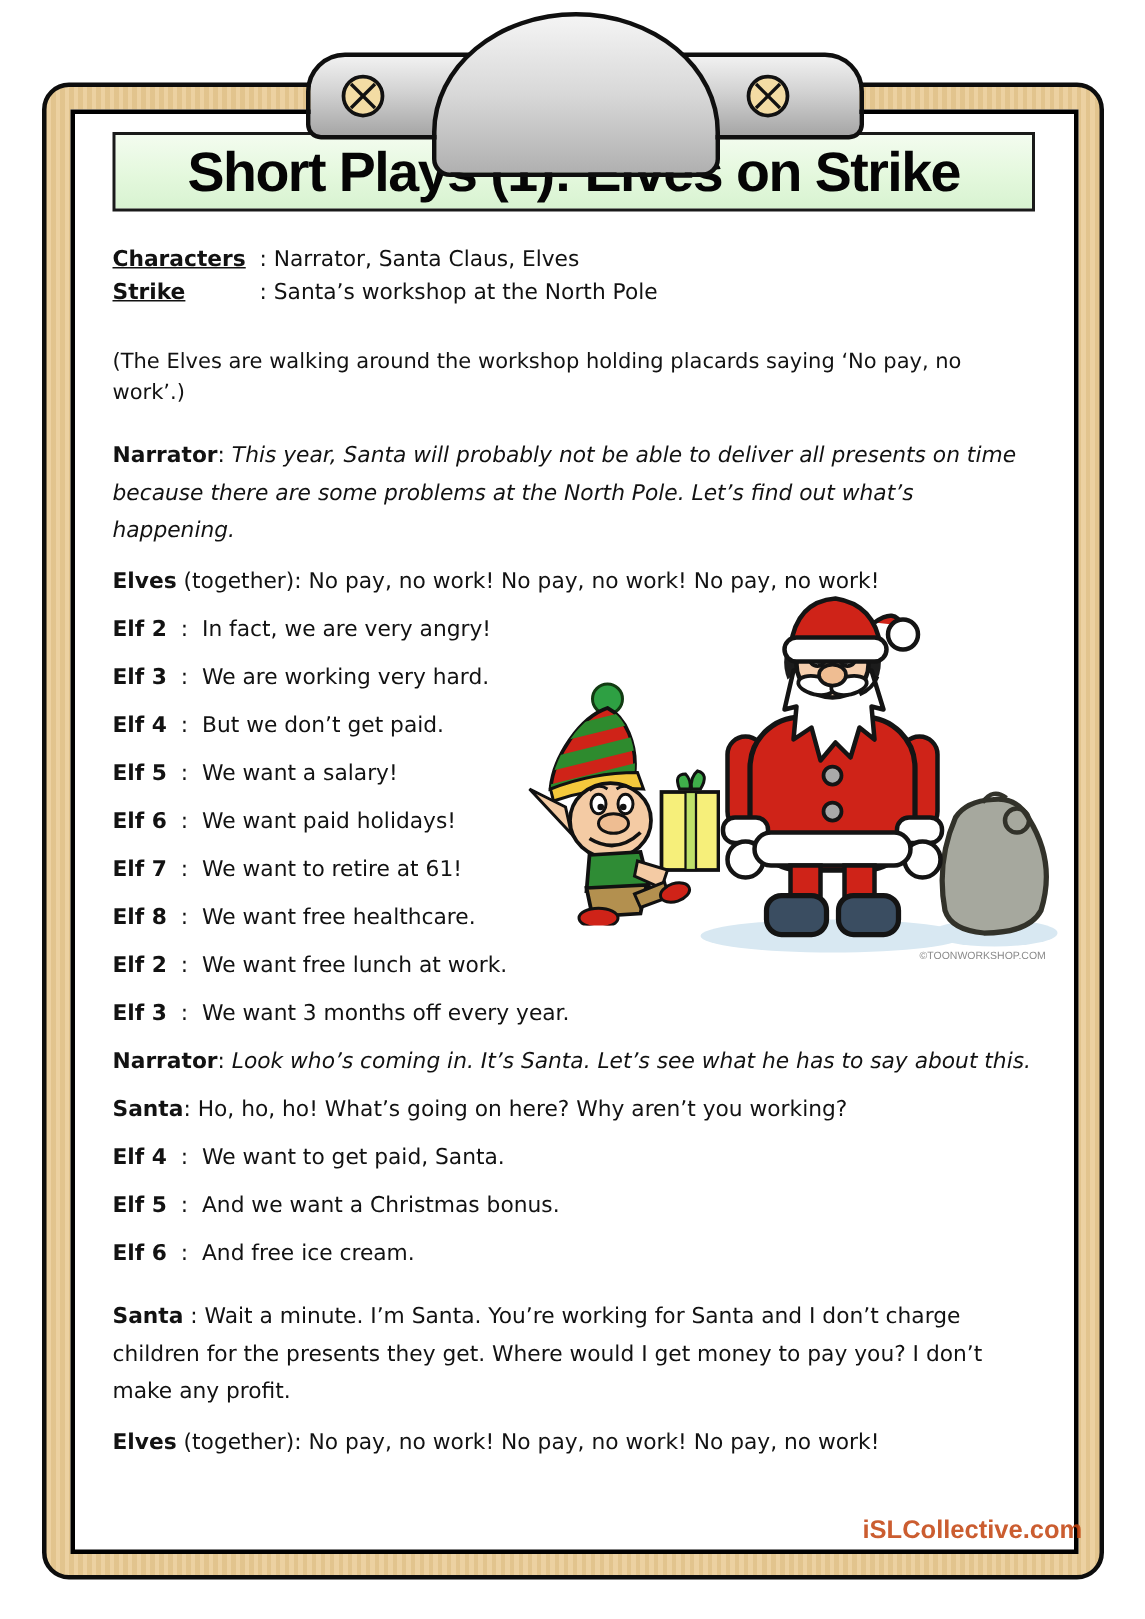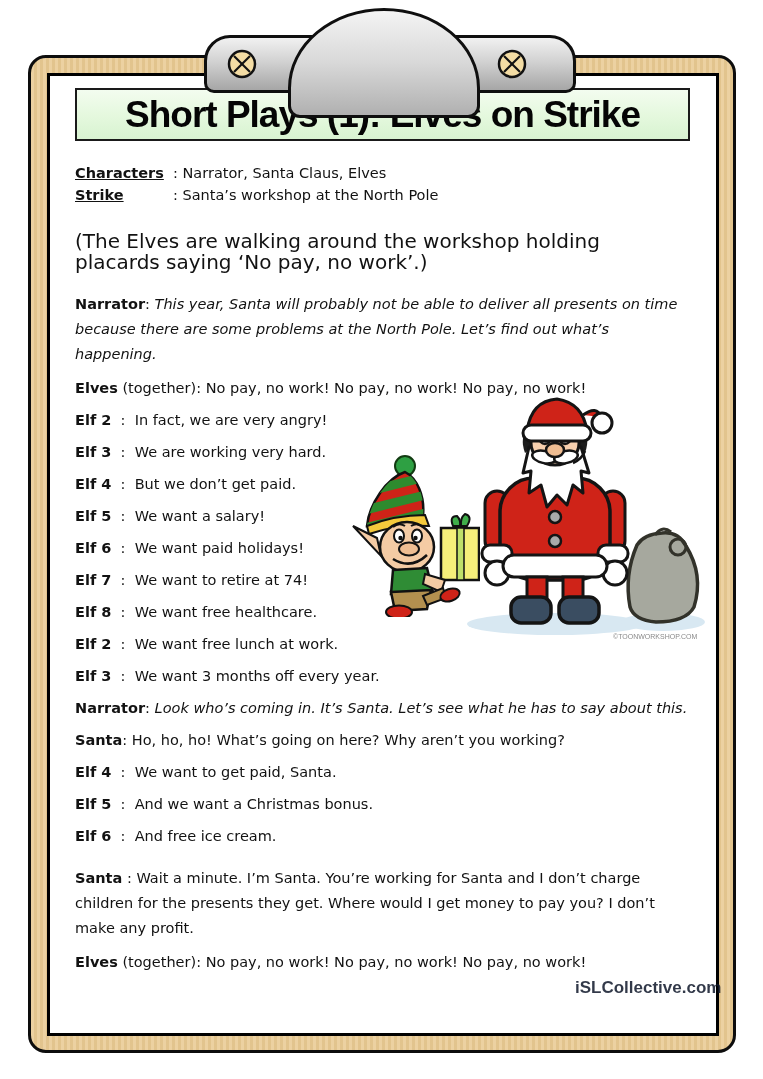--- a/index.html
+++ b/index.html
@@ -46,35 +46,35 @@
     font-family:"Liberation Sans", sans-serif;
     font-size:37px; font-weight:bold; letter-spacing:-1px; color:#050505;
     white-space:nowrap;
   }
   
   .info { margin-top:21px; font-size:14.5px; }
   .info-row { line-height:22px; }
   .lbl { display:inline-block; width:98px; font-weight:bold; text-decoration:underline; }
   .val { white-space:pre; }
   
-  .stage { margin-top:25px; font-size:20px; line-height:21px; }
+  .stage { margin-top:25px; font-size:14px; line-height:21px; }
   .script { margin-top:0; }
   .script p.line { margin:11px 0 0; font-size:14.5px; line-height:21px; max-width:614px; }
   .script p.line.wrap { margin-top:19px; line-height:25px; }
   .spk { font-weight:bold; }
   .sep { white-space:pre; }
   .txt.it { font-style:italic; }
   
   .elf-art   { position:absolute; left:295px; top:376px; width:135px; height:165px; }
   .santa-art { position:absolute; left:395px; top:317px; width:268px; height:252px; }
   
   .watermark {
-    position:absolute; left:575px; top:978px; z-index:10;
+    position:absolute; left:575px; top:1010px; z-index:10;
     font-family:"Liberation Sans", sans-serif;
-    font-size:17px; font-weight:bold; color:#0f172a; opacity:.85;
+    font-size:17px; font-weight:bold; color:#c2410c; opacity:.85;
   }
 </style>
 </head>
 <body>
 
 <div class="page">
 
   <div class="board"></div>
 
   <div class="paper">
@@ -103,21 +103,21 @@
   <p class="line"><span class="spk">Elf 2</span><span class="sep">  :  </span><span class="txt">In fact, we are very angry!</span></p>
 
   <p class="line"><span class="spk">Elf 3</span><span class="sep">  :  </span><span class="txt">We are working very hard.</span></p>
 
   <p class="line"><span class="spk">Elf 4</span><span class="sep">  :  </span><span class="txt">But we don’t get paid.</span></p>
 
   <p class="line"><span class="spk">Elf 5</span><span class="sep">  :  </span><span class="txt">We want a salary!</span></p>
 
   <p class="line"><span class="spk">Elf 6</span><span class="sep">  :  </span><span class="txt">We want paid holidays!</span></p>
 
-  <p class="line"><span class="spk">Elf 7</span><span class="sep">  :  </span><span class="txt">We want to retire at 74!</span></p>
+  <p class="line"><span class="spk">Elf 7</span><span class="sep">  :  </span><span class="txt">We want to retire at 61!</span></p>
 
   <p class="line"><span class="spk">Elf 8</span><span class="sep">  :  </span><span class="txt">We want free healthcare.</span></p>
 
 
   <p class="line"><span class="spk">Elf 2</span><span class="sep">  :  </span><span class="txt">We want free lunch at work.</span></p>
 
   <p class="line"><span class="spk">Elf 3</span><span class="sep">  :  </span><span class="txt">We want 3 months off every year.</span></p>
 
   <p class="line"><span class="spk">Narrator</span><span class="sep">: </span><span class="txt it">Look who’s coming in. It’s Santa. Let’s see what he has to say about this.</span></p>
 

